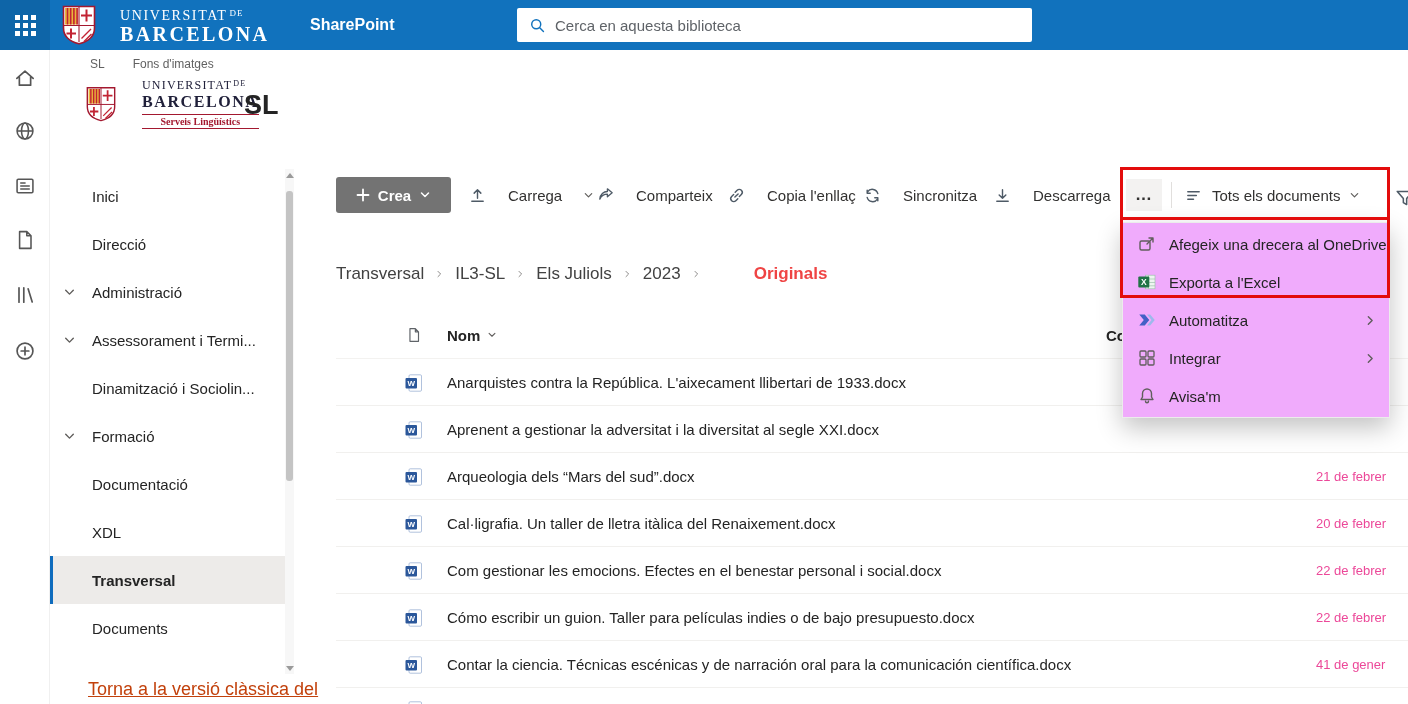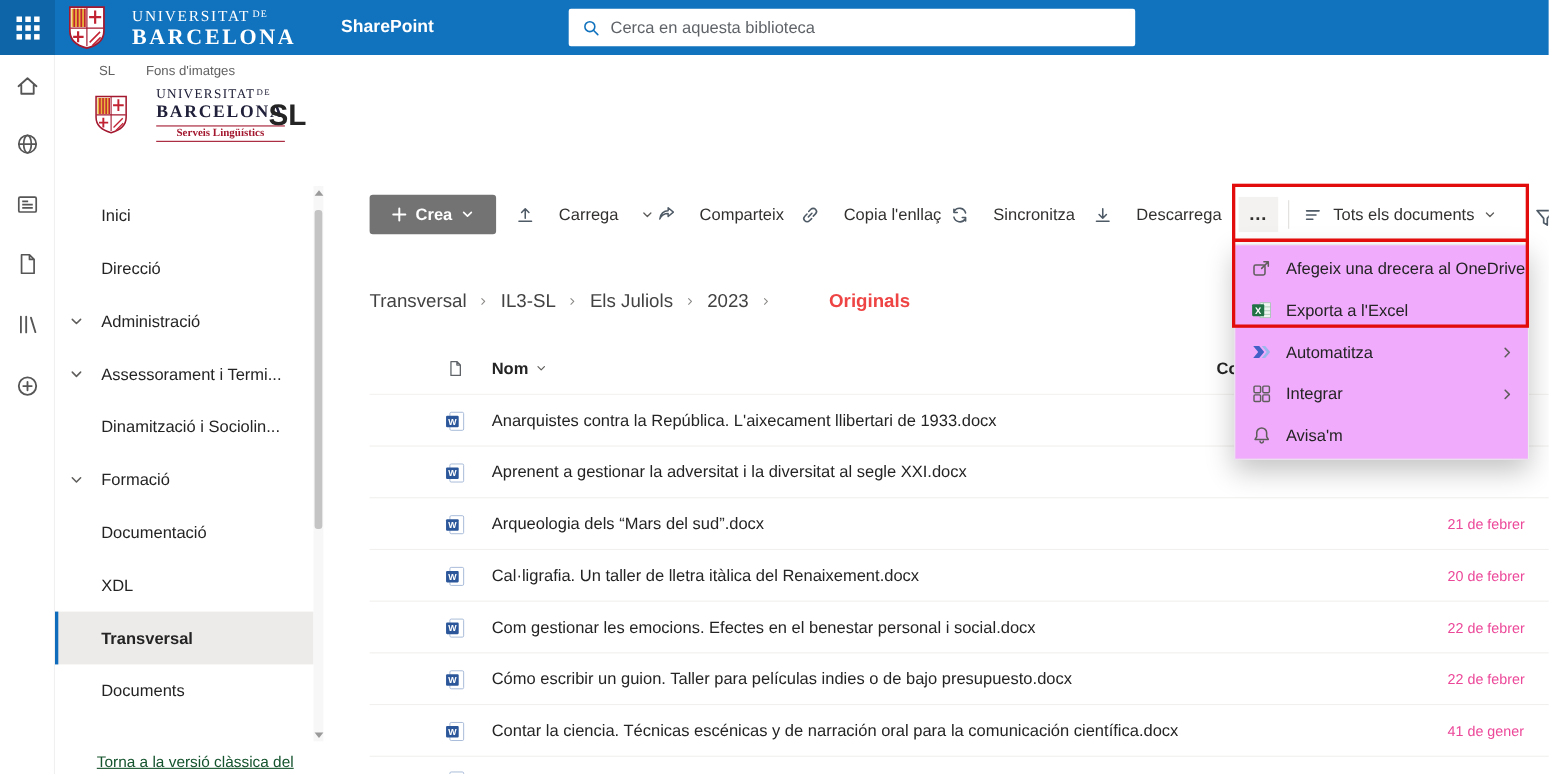--- a/index.html
+++ b/index.html
@@ -49,21 +49,21 @@
     font-size:15px; color:#242424; cursor:pointer; }
   .nav-item .chev { position:absolute; left:13px; width:13px; height:13px; color:#605e5c; }
   .nav-item.selected { background:#edebe9; font-weight:700; }
   .nav-item.selected::before { content:""; position:absolute; left:0; top:0; bottom:0; width:3px; background:#0f6cbd; }
   .side-scroll { position:absolute; right:0; top:6px; width:9px; bottom:30px; background:#f7f7f7; }
   .side-thumb { position:absolute; left:1px; top:22px; width:7px; height:290px; background:#c4c4c4; border-radius:3px; cursor:pointer; }
   .scroll-arrow { position:absolute; left:0; width:9px; height:12px; display:grid; place-items:center; }
   .tri-up { width:0; height:0; border-left:4px solid transparent; border-right:4px solid transparent; border-bottom:5px solid #9a9a9a; }
   .tri-dn { width:0; height:0; border-left:4px solid transparent; border-right:4px solid transparent; border-top:5px solid #9a9a9a; }
   .classic-band { position:absolute; left:0; right:9px; bottom:0; height:27px; background:#fff; }
-  .classic-link { position:absolute; left:38px; bottom:4px; font-size:14px; color:#14532d;
+  .classic-link { position:absolute; left:38px; bottom:4px; font-size:18px; color:#c2410c;
     text-decoration:underline; cursor:pointer; white-space:nowrap; }
 
   
   .crea-btn { position:absolute; left:336px; top:177px; width:115px; height:36px; background:#737373;
     color:#fff; border-radius:3px; display:flex; align-items:center; justify-content:center; gap:8px;
     font-size:15px; font-weight:600; cursor:pointer; z-index:8; }
   .tb-item { position:absolute; top:177px; height:36px; display:flex; align-items:center; gap:21px;
     font-size:15px; color:#323130; cursor:pointer; z-index:8; }
   .tb-item .ti { color:#4e5a66; }
   .overflow-btn { position:absolute; left:1126px; top:179px; width:36px; height:32px; background:#f3f2f1;

